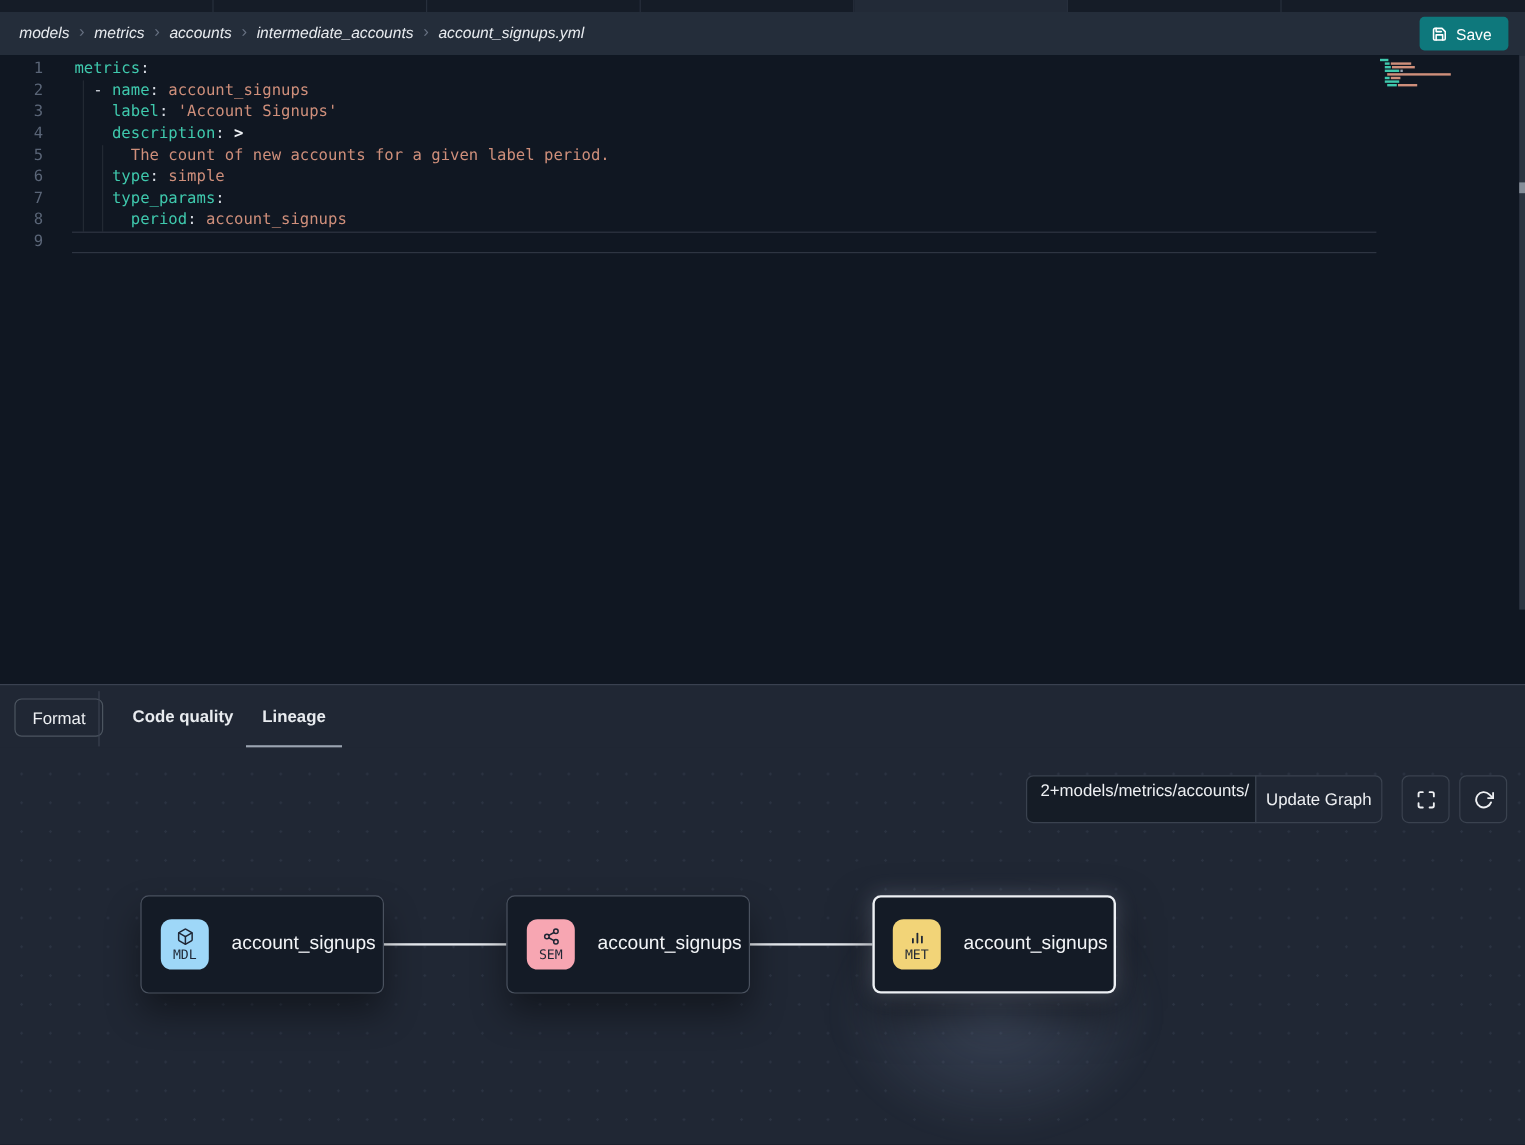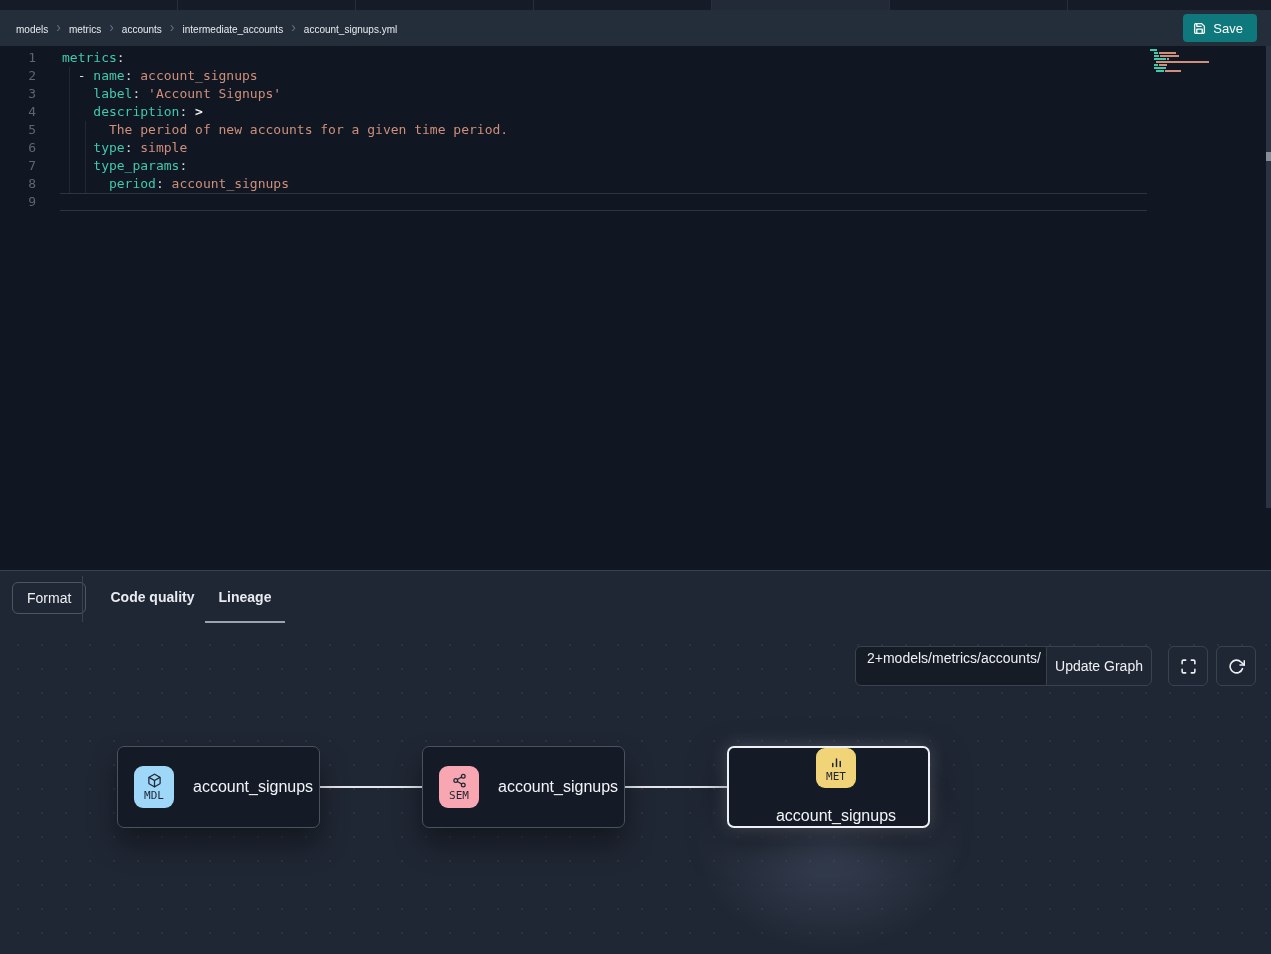--- a/index.html
+++ b/index.html
@@ -9,21 +9,21 @@
 
   
   .top-strip { position:absolute; left:0; top:0; width:100%; height:10px; background:#151c27; display:flex; }
   .top-strip .seg { width:178px; height:100%; border-right:1px solid #272f3c; }
   .top-strip .seg.active { background:#222a37; }
   .top-strip .seg:last-child { flex:1; border-right:none; }
 
   
   .crumb-bar { position:absolute; left:0; top:10px; width:100%; height:36px; background:#242d3a;
                display:flex; align-items:center; padding-left:16px; }
-  .crumb { color:#e8ebef; font-size:10px; }
+  .crumb { color:#e8ebef; font-size:13px;font-style:italic; }
   .crumb-sep { color:#667081; font-size:14px; margin:0 8px; position:relative; top:-1px; }
   .save-btn { position:absolute; right:14px; top:4px; height:28px; padding:0 14px 0 10px; background:#0e787c;
               border:none; border-radius:4px; color:#fff; font-size:13px; font-weight:normal;
               display:flex; align-items:center; gap:7px; cursor:pointer; font-family:inherit; }
   .save-btn svg { width:13px; height:13px; }
 
   
   .editor { position:absolute; left:0; top:46px; width:100%; height:524px; background:#101722; }
   .code-lines { position:absolute; left:0; top:3px; font-family:"DejaVu Sans Mono", monospace;
                 font-size:13px; line-height:18px; }
@@ -87,21 +87,21 @@
   .edge-1 { left:320px; width:102px; }
   .edge-2 { left:625px; width:102px; }
 
   .node { position:absolute; top:123px; width:203px; height:82px; background:#141b26;
           border:1px solid #4a525f; border-radius:7px; display:flex; align-items:center;
           padding-left:16px; gap:19px; cursor:pointer; box-shadow:0 16px 28px rgba(0,0,0,0.4); }
   .node-0 { left:117px; }
   .node-1 { left:422px; }
   .node-2 { left:727px; }
   .node.selected { border:2px solid #edf0f4; padding-left:15px;
-                   box-shadow:0 0 18px rgba(215,225,250,0.22), 0 16px 36px rgba(0,0,0,0.5);flex-direction:column; }
+                   box-shadow:0 0 18px rgba(215,225,250,0.22), 0 16px 36px rgba(0,0,0,0.5); }
   .badge { width:40px; height:42px; border-radius:9px; display:flex; flex-direction:column;
            align-items:center; justify-content:center; flex:0 0 40px; }
   .badge svg { width:15px; height:15px; display:block; }
   .badge-label { font-family:"DejaVu Sans Mono", monospace; font-size:11px; color:#1f2735; margin-top:1px; }
   .node-name { color:#f2f4f7; font-size:16px; font-weight:500; }
 </style>
 </head>
 <body>
 
 <div id="app">
@@ -146,21 +146,21 @@
         <div class="code-line">
           <span class="ln">3</span>
           <span class="lc"><span class="tok-punct">    </span><span class="tok-key">label</span><span class="tok-punct">:</span><span class="tok-val"> 'Account Signups'</span></span>
         </div>
         <div class="code-line">
           <span class="ln">4</span>
           <span class="lc"><span class="tok-punct">    </span><span class="tok-key">description</span><span class="tok-punct">:</span><span class="tok-op"> &gt;</span></span>
         </div>
         <div class="code-line">
           <span class="ln">5</span>
-          <span class="lc"><span class="tok-punct">      </span><span class="tok-val">The period of new accounts for a given time period.</span></span>
+          <span class="lc"><span class="tok-punct">      </span><span class="tok-val">The count of new accounts for a given label period.</span></span>
         </div>
         <div class="code-line">
           <span class="ln">6</span>
           <span class="lc"><span class="tok-punct">    </span><span class="tok-key">type</span><span class="tok-punct">:</span><span class="tok-val"> simple</span></span>
         </div>
         <div class="code-line">
           <span class="ln">7</span>
           <span class="lc"><span class="tok-punct">    </span><span class="tok-key">type_params</span><span class="tok-punct">:</span></span>
         </div>
         <div class="code-line">

